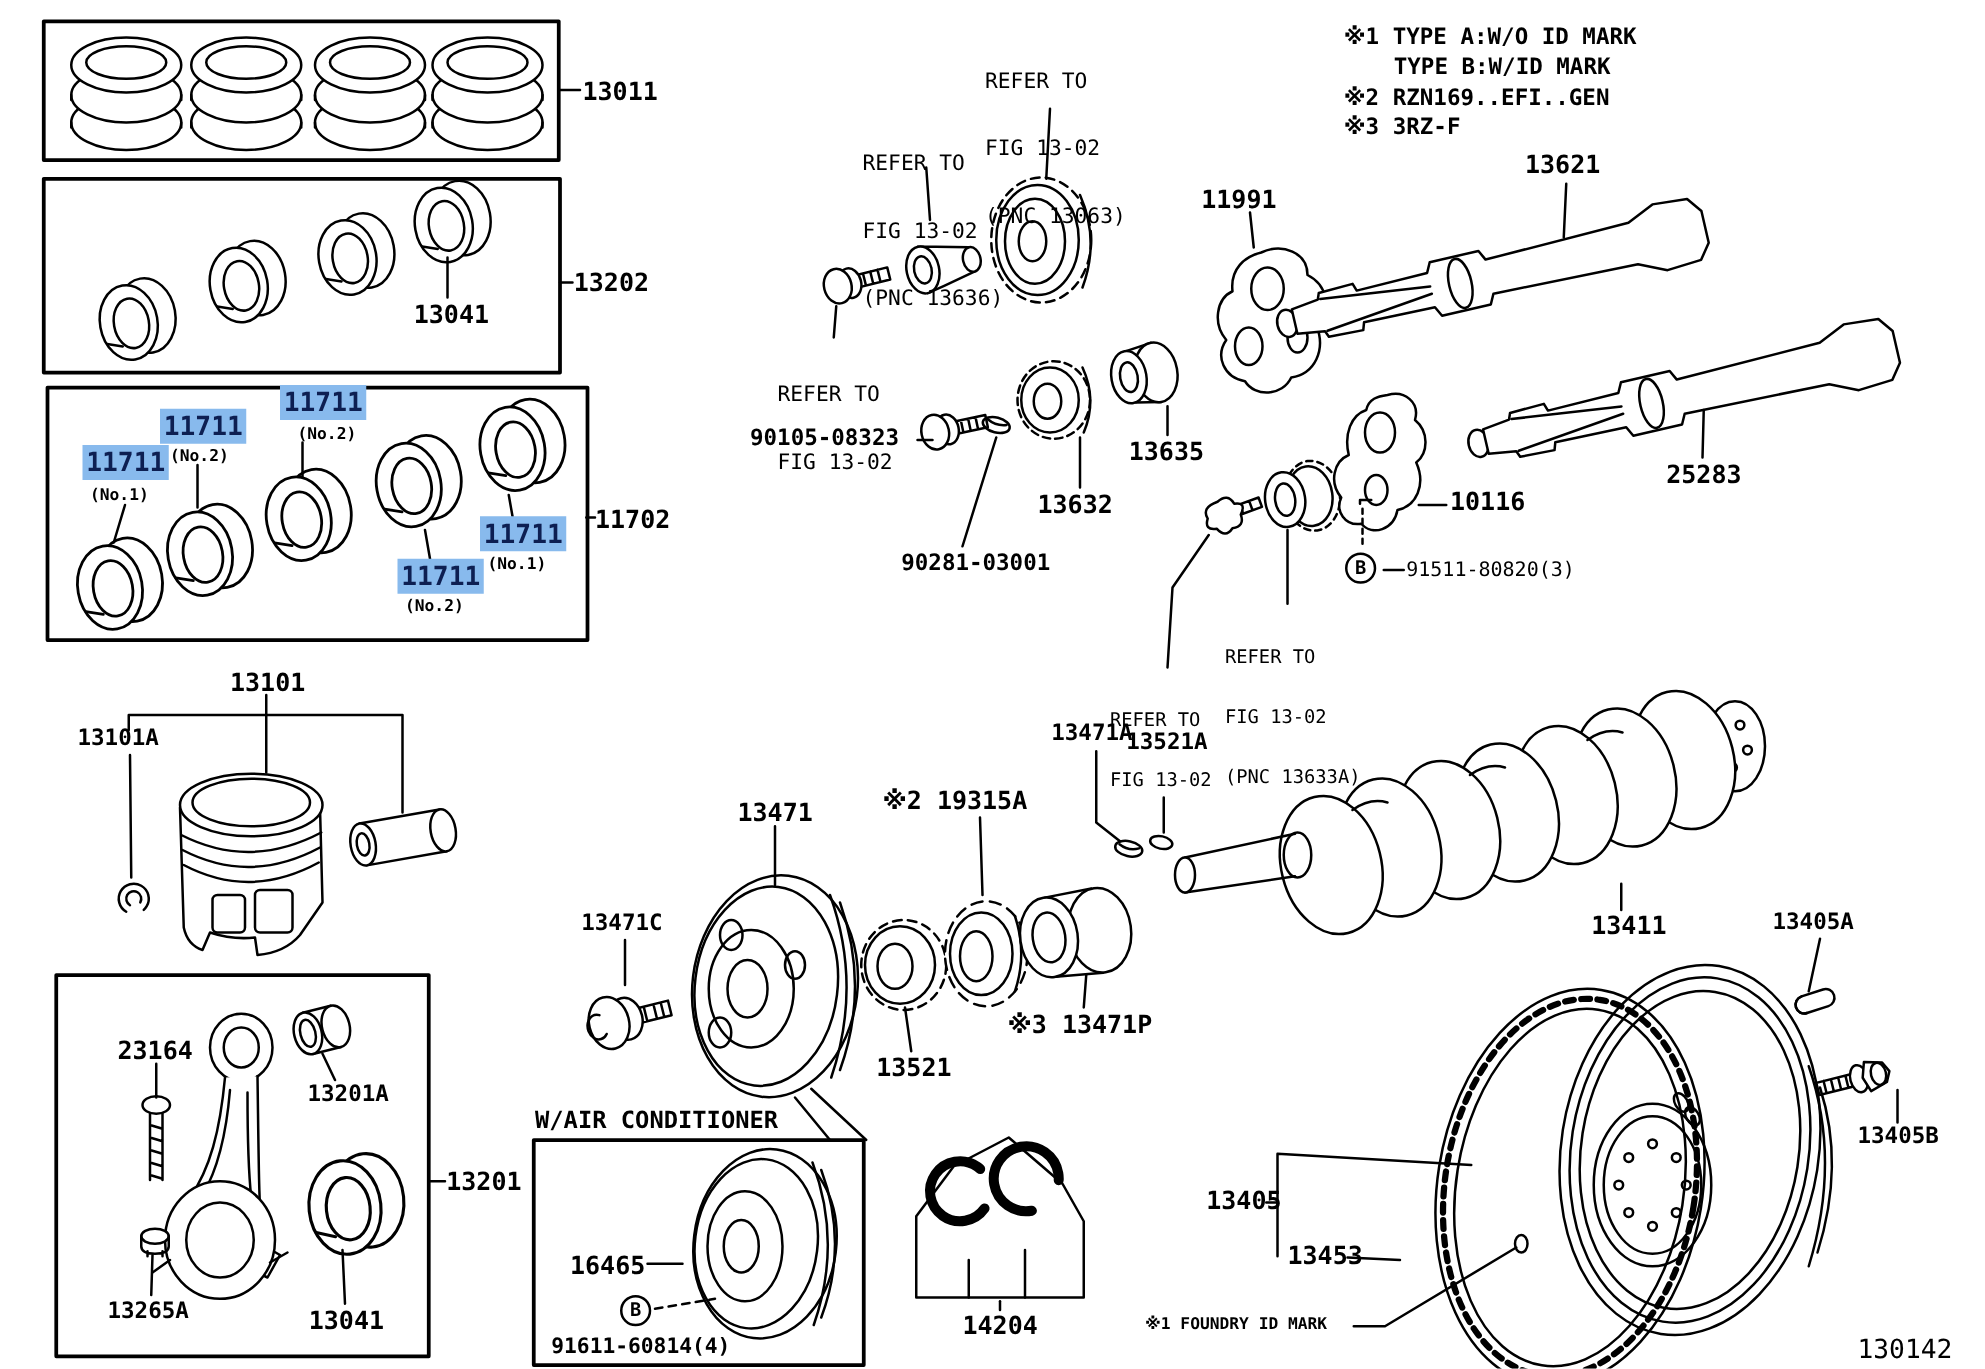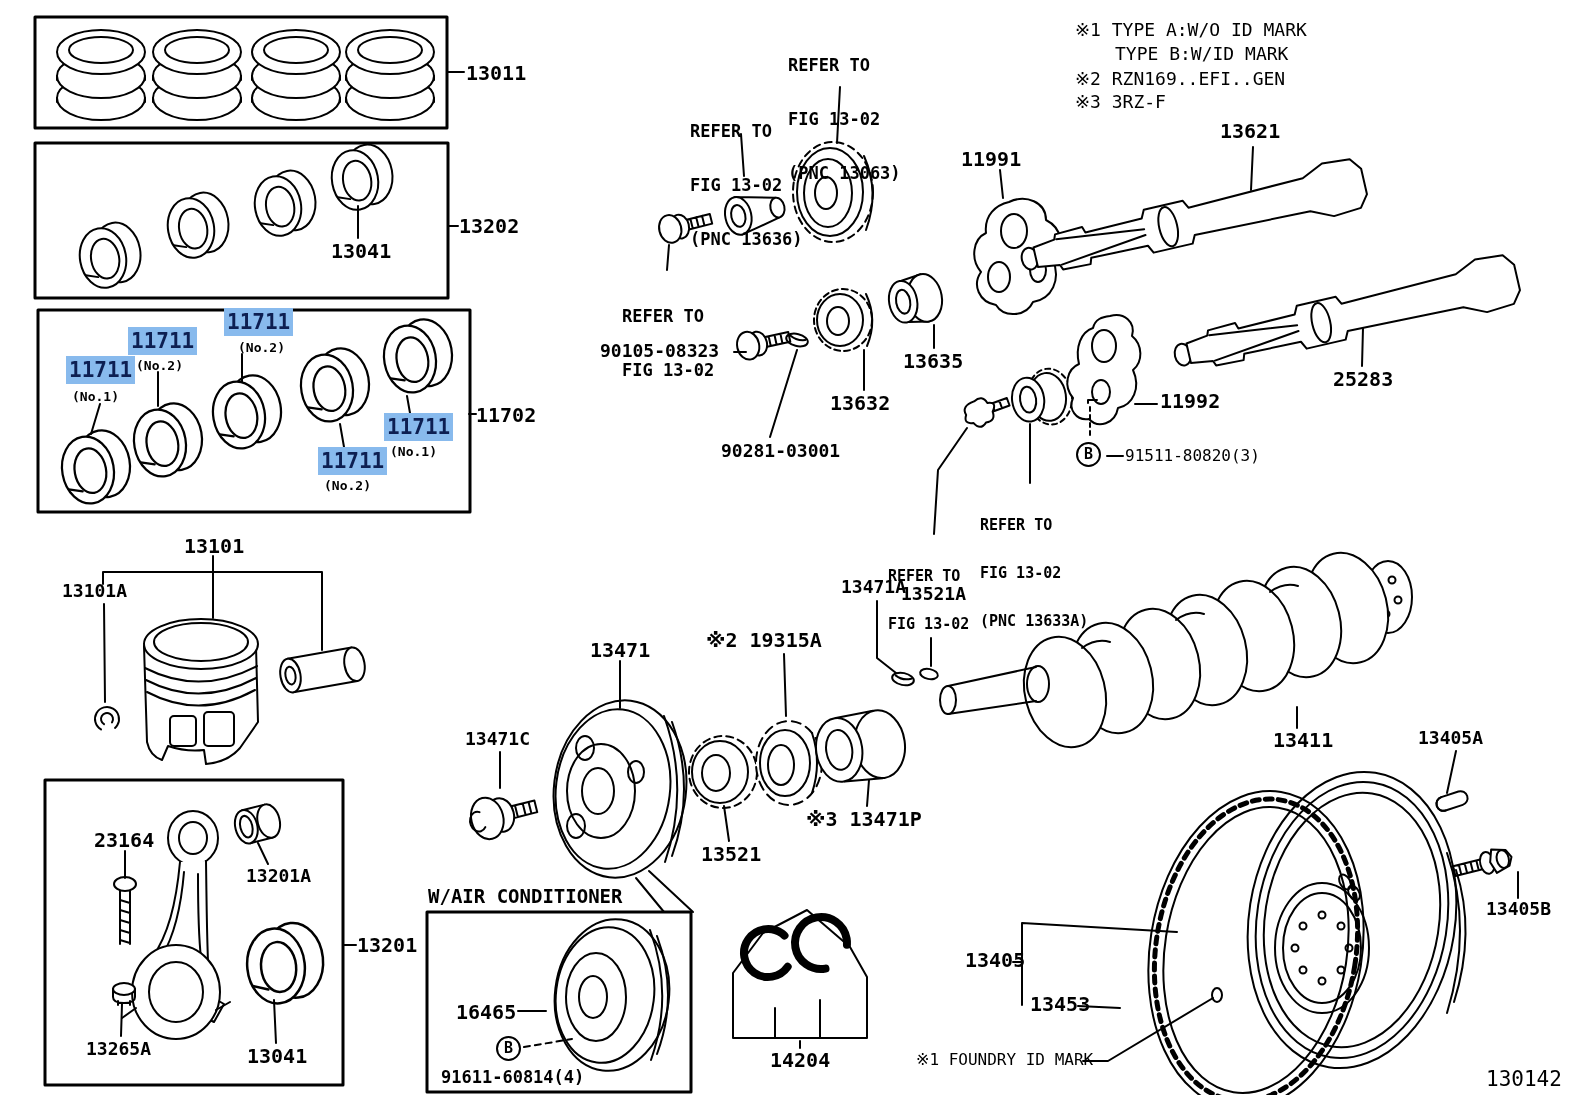--- a/index.html
+++ b/index.html
@@ -5,25 +5,25 @@
   html,body{margin:0;padding:0;background:#fff}
   #stage{position:relative;width:1588px;height:1095px;background:#fff;overflow:hidden;
          font-family:"DejaVu Sans Mono","DejaVu Sans",monospace;color:#000}
   svg{position:absolute;left:0;top:0}
   .lbl{position:absolute;font-weight:700;font-size:20px;line-height:22px;white-space:pre}
   .lbl7{position:absolute;font-weight:700;font-size:18px;line-height:20px;white-space:pre}
   .sm2{font-size:18px}
   .sm3{font-size:17px}
   .sm4{position:absolute;font-weight:400;font-size:16px;line-height:18px;white-space:pre}
   .sub{position:absolute;font-weight:700;font-size:13px;line-height:14px;white-space:pre}
-  .refer{position:absolute;font-weight:700;font-size:17px;line-height:18px;white-space:pre}
+  .refer{position:absolute;font-weight:400;font-size:17px;line-height:18px;white-space:pre}
   .refer-sm{font-size:15px;line-height:16px}
-  .note{position:absolute;font-weight:400;font-size:18px;line-height:20px;white-space:pre}
+  .note{position:absolute;font-weight:700;font-size:18px;line-height:20px;white-space:pre}
   .wac{position:absolute;font-weight:700;font-size:19px;line-height:21px;white-space:pre}
-  .foundry{position:absolute;font-weight:400;font-size:16px;line-height:18px;white-space:pre}
+  .foundry{position:absolute;font-weight:700;font-size:13px;line-height:18px;white-space:pre}
   .code{position:absolute;font-weight:400;font-size:21px;line-height:22px}
   .hl{position:absolute;font-weight:700;font-size:21px;line-height:26px;background:#88baed;color:#0d1f52;padding:1px 3px}
   .bcirc{position:absolute;width:21px;height:21px;border:2.5px solid #000;border-radius:50%;
          text-align:center;line-height:21px;font-size:15px;font-weight:700}
 </style>
 </head>
 <body>
 
 <div id="stage">
 
@@ -372,21 +372,21 @@
 <div class="lbl" style="left:903px;top:350px">13635</div>
 
 <div class="note" style="left:1075px;top:20px">※1 TYPE A:W/O ID MARK</div>
 <div class="note" style="left:1115px;top:44px">TYPE B:W/ID MARK</div>
 <div class="note" style="left:1075px;top:69px">※2 RZN169..EFI..GEN</div>
 <div class="note" style="left:1075px;top:92px">※3 3RZ-F</div>
 
 <div class="lbl" style="left:961px;top:148px">11991</div>
 <div class="lbl" style="left:1220px;top:120px">13621</div>
 <div class="lbl" style="left:1333px;top:368px">25283</div>
-<div class="lbl" style="left:1160px;top:390px">11992</div>
+<div class="lbl" style="left:1160px;top:390px">10116</div>
 <div class="bcirc" style="left:1076px;top:442px">B</div>
 <div class="sm4" style="left:1125px;top:447px">91511-80820(3)</div>
 
 <div class="lbl7" style="left:841px;top:577px">13471A</div>
 <div class="lbl7" style="left:901px;top:584px">13521A</div>
 <div class="lbl" style="left:706px;top:629px">※2 19315A</div>
 <div class="lbl" style="left:590px;top:639px">13471</div>
 <div class="lbl7" style="left:465px;top:729px">13471C</div>
 <div class="lbl" style="left:701px;top:843px">13521</div>
 <div class="lbl" style="left:806px;top:808px">※3 13471P</div>

